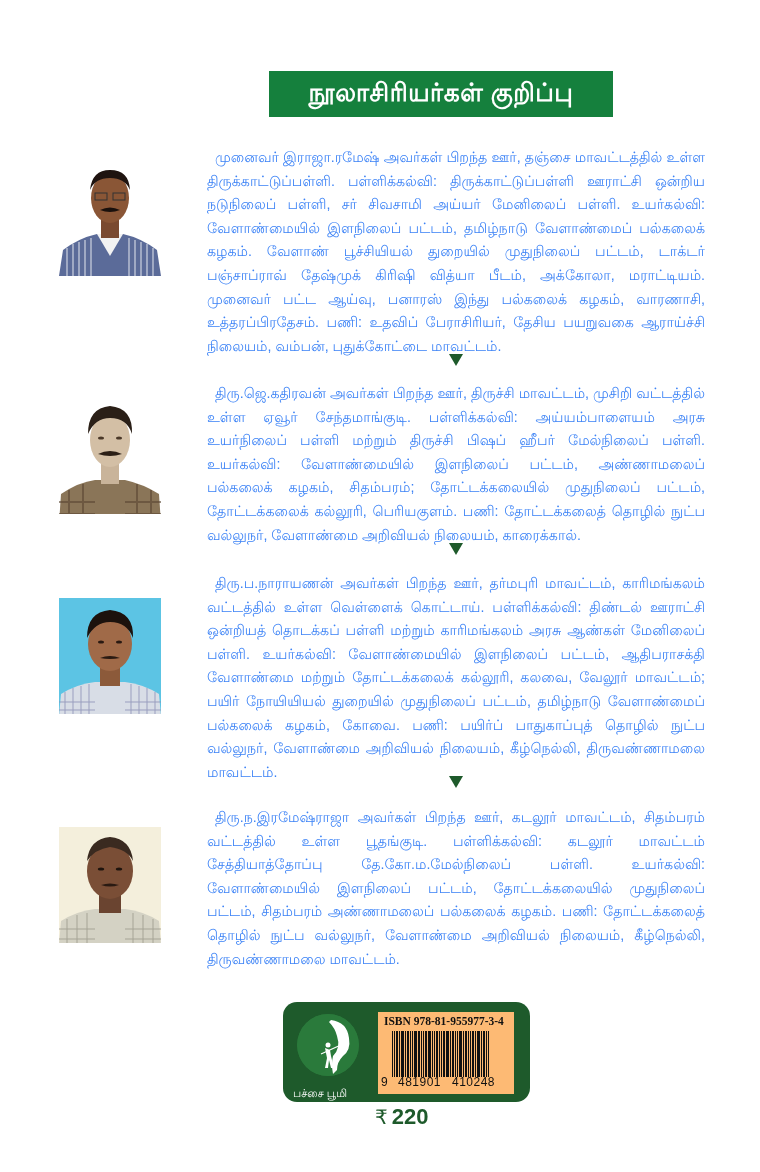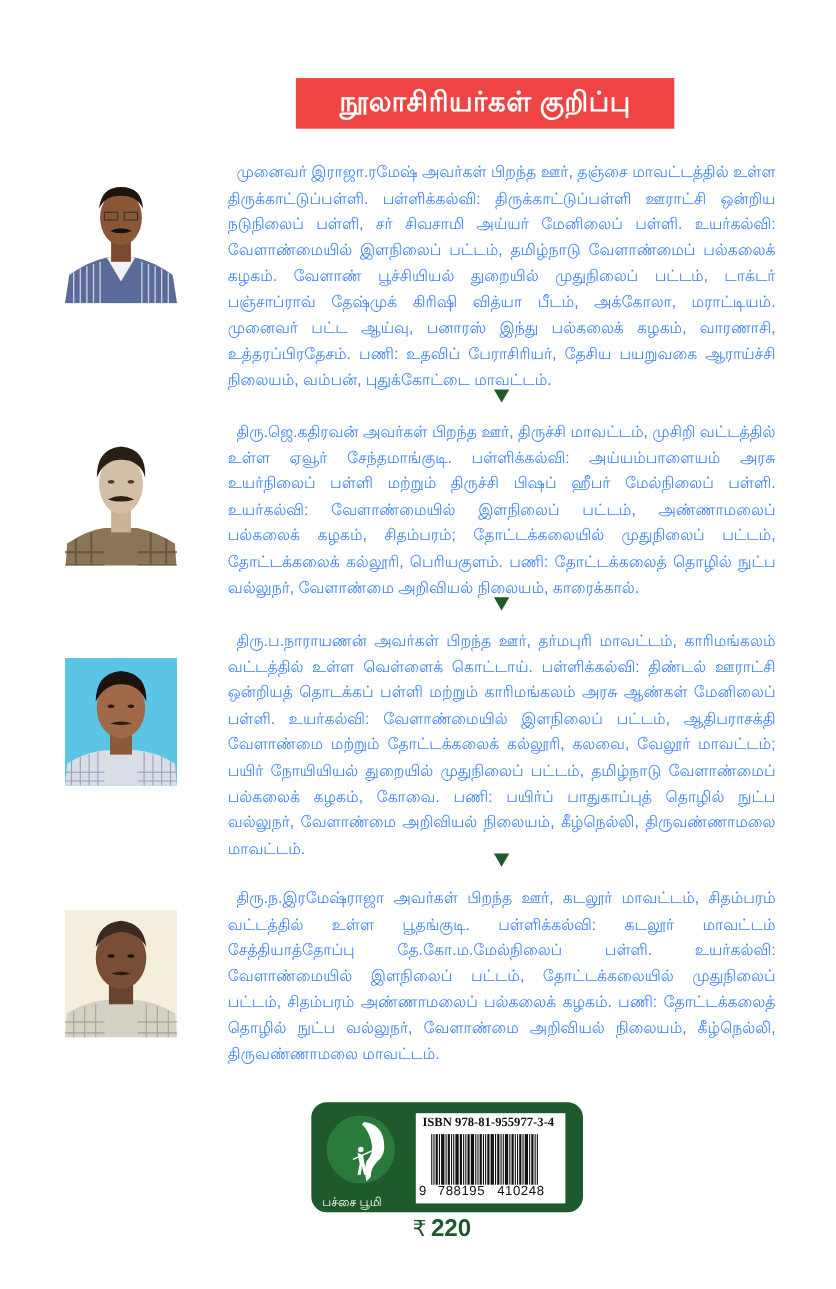--- a/index.html
+++ b/index.html
@@ -1,25 +1,25 @@
 <!DOCTYPE html>
 <html><head>
 <meta charset="utf-8">
 <style>
   html, body { margin: 0; padding: 0; background: #ffffff; }
   body { width: 760px; height: 1172px; position: relative; overflow: hidden; font-family: "Liberation Sans", "DejaVu Sans", sans-serif; color: #111; }
-  .title-banner { position: absolute; left: 269px; top: 71px; width: 344px; height: 46px; background: #ef4444; color: #fff; display: flex; align-items: center; justify-content: center; font-size: 25px; font-weight: bold; letter-spacing: 0.5px; }
+  .title-banner { position: absolute; left: 269px; top: 71px; width: 344px; height: 46px; background: #15803d; color: #fff; display: flex; align-items: center; justify-content: center; font-size: 25px; font-weight: bold; letter-spacing: 0.5px; }
   .author { position: absolute; left: 0; width: 760px; }
   .photo { position: absolute; left: 59px; width: 102px; height: 116px; overflow: hidden; }
   .bio { position: absolute; left: 207px; width: 498px; font-size: 14.2px; line-height: 23.6px; text-align: justify; text-indent: 8px; color: #3b82f6; }
   .arrow { position: absolute; left: 449px; width: 0; height: 0; border-left: 7px solid transparent; border-right: 7px solid transparent; border-top: 12px solid #1e5a2b; }
   .footer-box { position: absolute; left: 283px; top: 1002px; width: 247px; height: 100px; background: #1e5a2b; border-radius: 14px; }
   .logo-circle { position: absolute; left: 14px; top: 12px; width: 62px; height: 62px; border-radius: 50%; background: #2a7a3b; overflow: hidden; }
   .logo-text { position: absolute; left: 10px; top: 85px; color: #fff; font-size: 11px; font-weight: normal; }
-  .barcode-box { position: absolute; left: 95px; top: 10px; width: 136px; height: 82px; background: #ffffff; }
+  .barcode-box { position: absolute; left: 95px; top: 10px; width: 136px; height: 82px; background: #fdba74; }
   .isbn-text { position: absolute; left: 6px; top: 3px; font-family: "Liberation Serif", serif; font-size: 11.5px; font-weight: bold; color: #111; white-space: nowrap; }
   .bars { position: absolute; left: 14px; top: 19px; width: 114px; height: 46px; display: flex; align-items: stretch; }
   .bars span { display: block; background: #111; margin-right: 1px; }
   .barnum-left { position: absolute; left: 3px; top: 63px; font-size: 12px; color: #111; }
   .barnum-a { position: absolute; left: 20px; top: 63px; font-size: 12px; color: #111; letter-spacing: 0.5px; }
   .barnum-b { position: absolute; left: 74px; top: 63px; font-size: 12px; color: #111; letter-spacing: 0.5px; }
   .price { position: absolute; left: 375px; top: 1104px; color: #1e5a2b; font-size: 22px; font-weight: bold; white-space: nowrap; }
   .price .rs { font-weight: normal; font-size: 20px; margin-right: 4px; }
 </style>
 </head>
@@ -196,20 +196,20 @@
         <span style="width:1px"></span>
         <span style="width:2px"></span>
         <span style="width:1px"></span>
         <span style="width:3px"></span>
         <span style="width:1px"></span>
         <span style="width:2px"></span>
         <span style="width:1px"></span>
         <span style="width:1px"></span>
     </div>
     <div class="barnum-left">9</div>
-    <div class="barnum-a">788195</div>
+    <div class="barnum-a">481901</div>
     <div class="barnum-b">410248</div>
   </div>
 </div>
 
 <div class="price">
   <span class="rs">₹</span><span>220</span>
 </div>
 
 </body></html>

